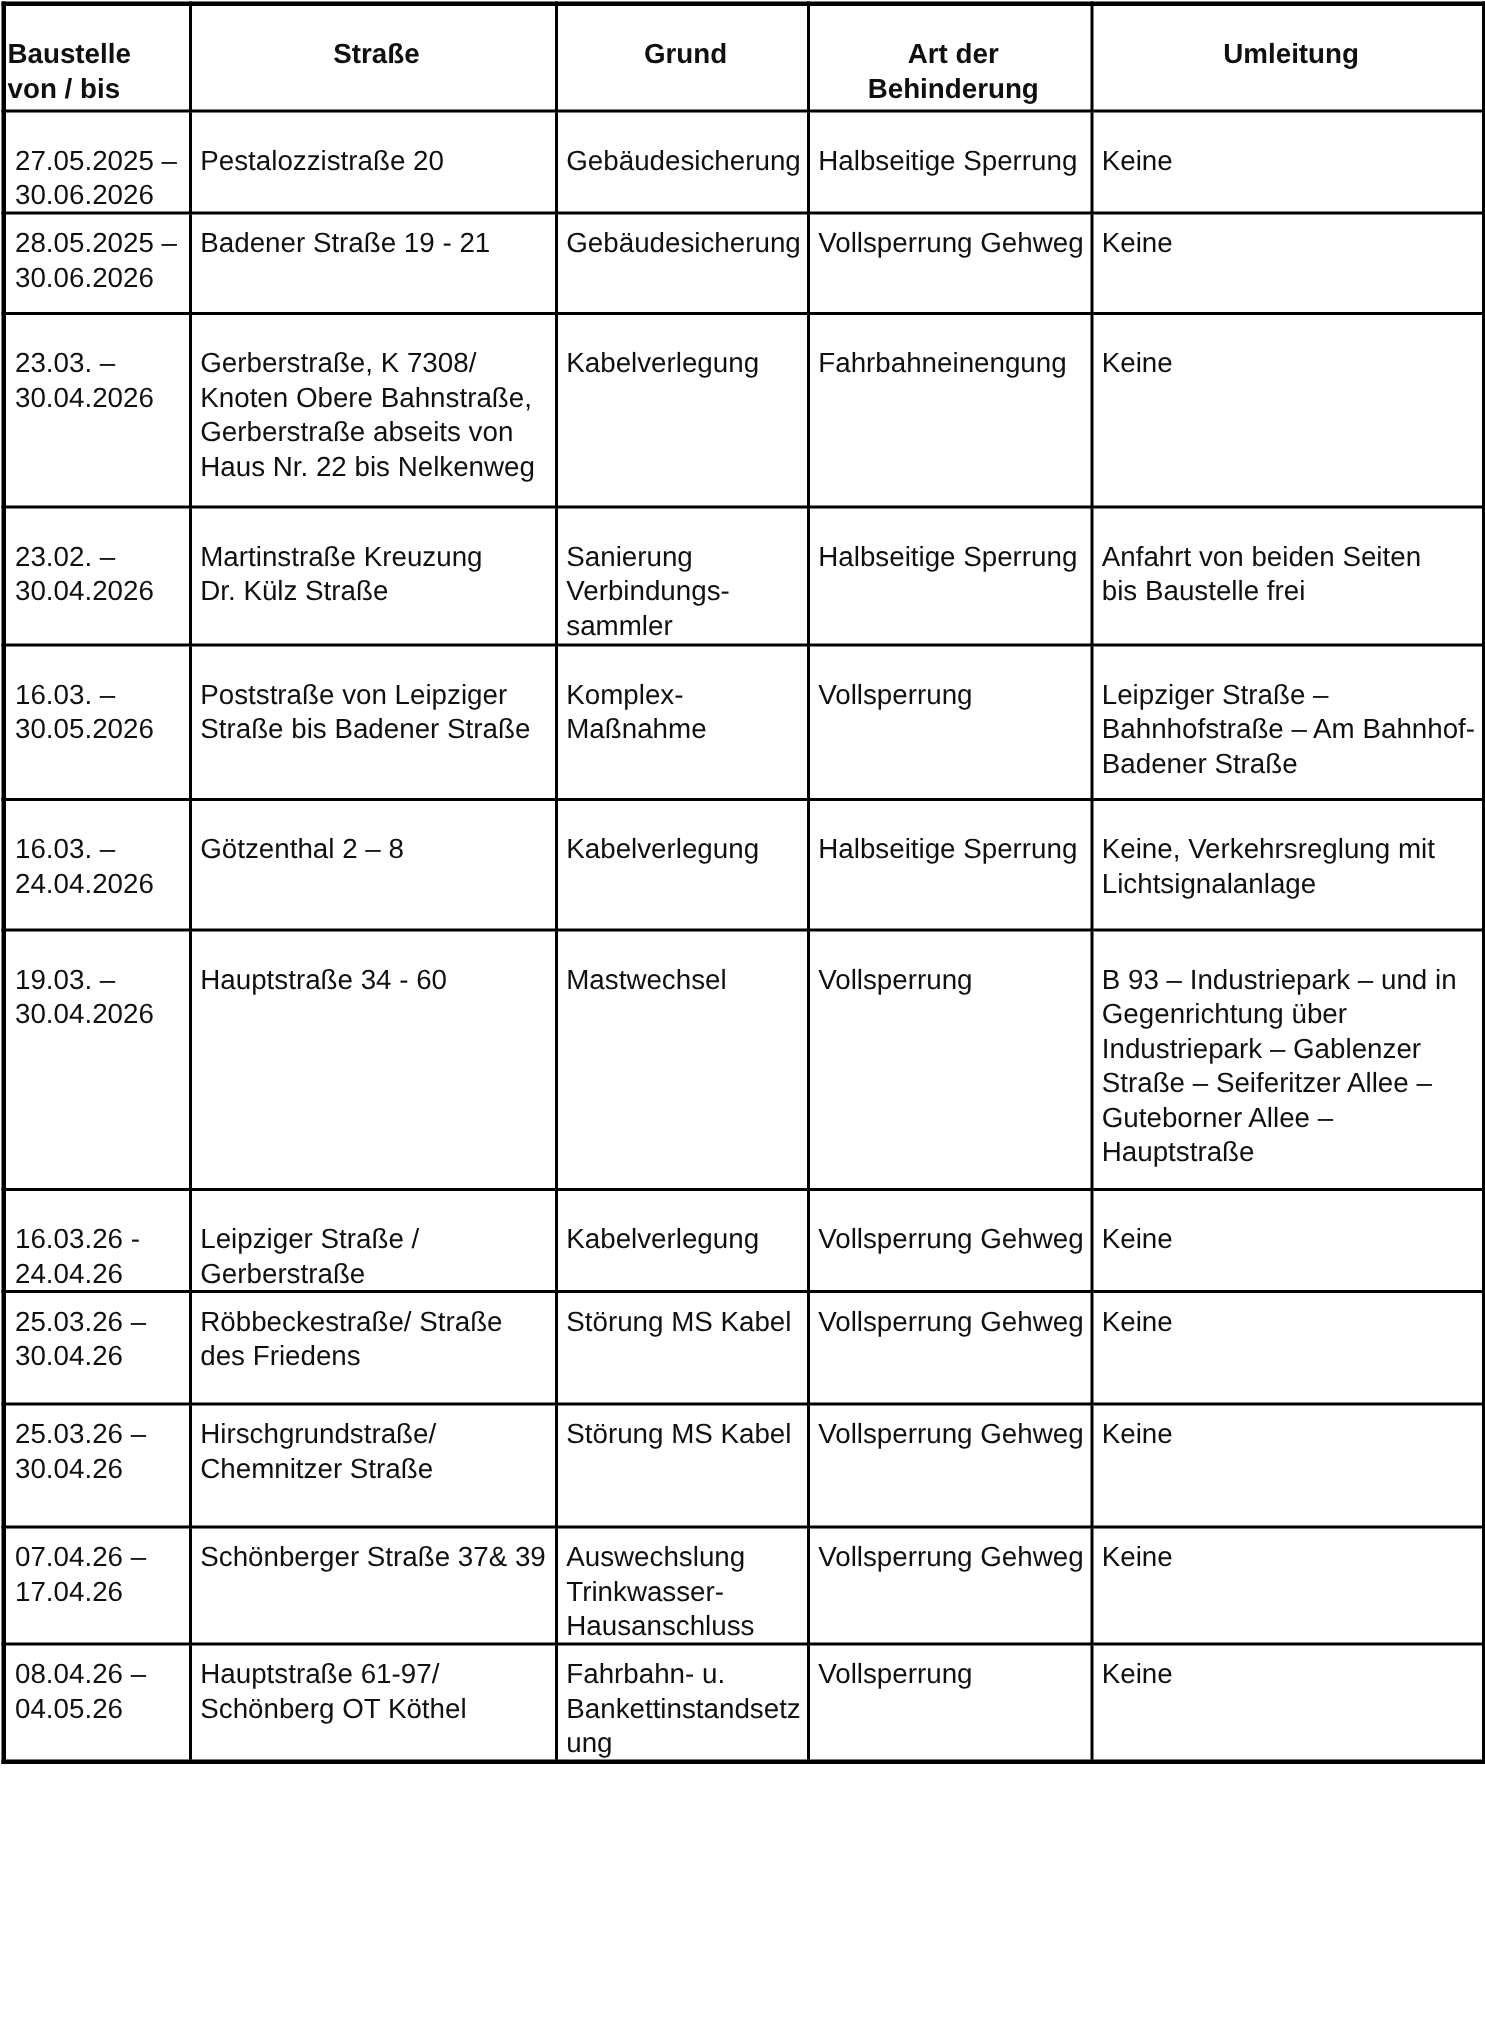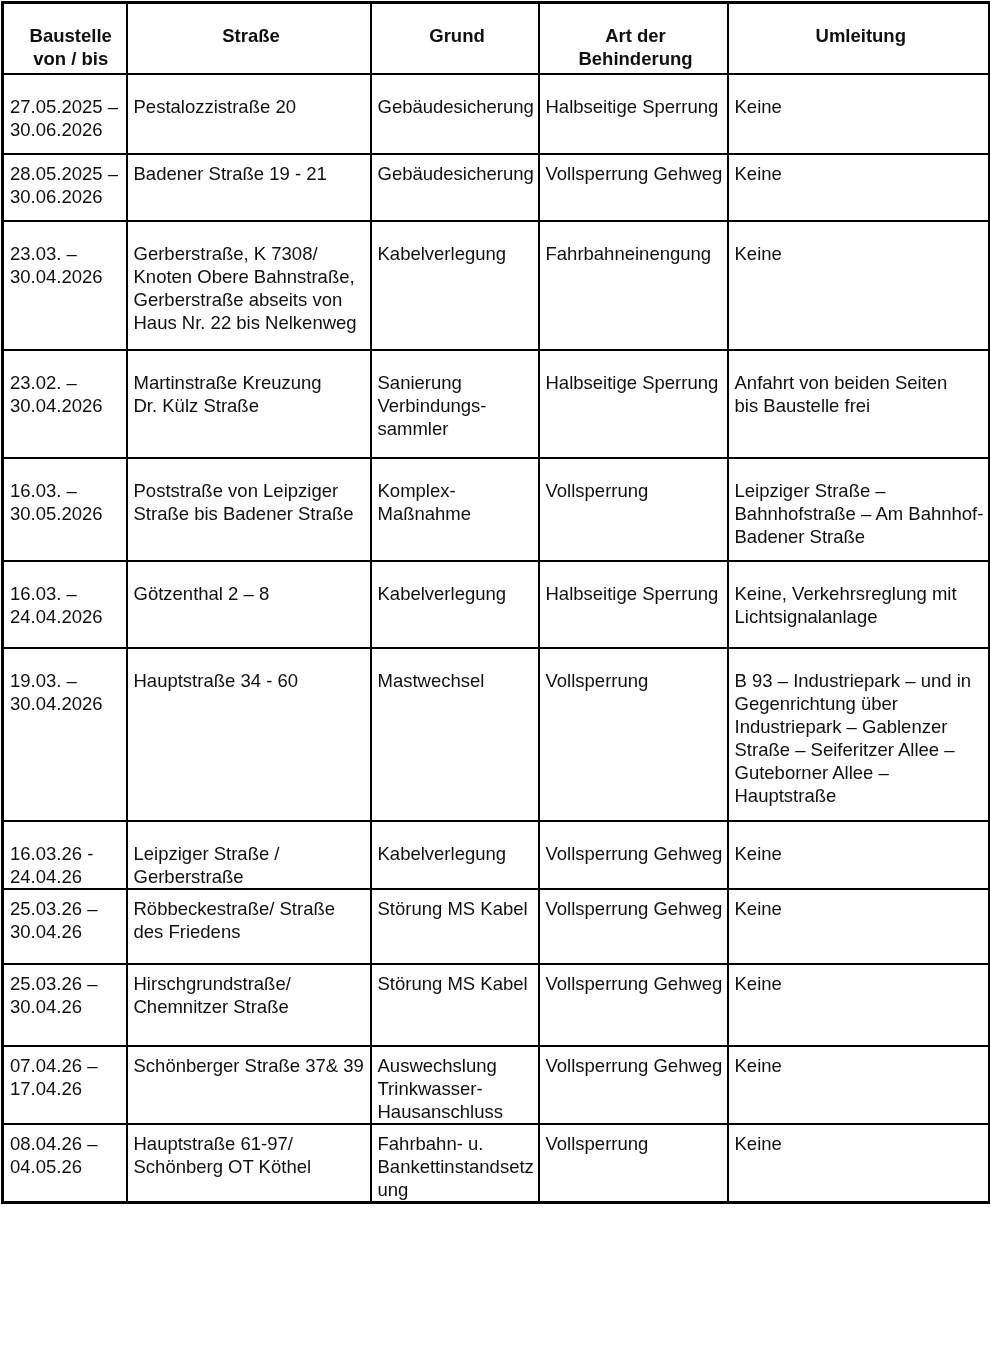--- a/index.html
+++ b/index.html
@@ -33,22 +33,22 @@
     font-size: 18.5px;
     line-height: 23px;
     font-weight: normal;
   }
   th {
     font-weight: bold;
     text-align: center;
     padding-top: 20px;
   }
   th.col-first {
-    text-align: center;
-    padding-left: 13px;
+    text-align: left;
+    padding-left: 1px;
   }
   tr.sp td {
     padding-top: 20px;         
   }
 </style>
 </head>
 <body>
 
 <div class="page">
   <table class="roadworks">
@@ -64,21 +64,21 @@
         <th class="col-first">Baustelle
 von / bis</th>
         <th>Straße</th>
         <th>Grund</th>
         <th>Art der
 Behinderung</th>
         <th>Umleitung</th>
       </tr>
     </thead>
     <tbody>
-      <tr class="sp" style="height:80px">
+      <tr class="sp" style="height:68px">
         <td>27.05.2025 –
 30.06.2026</td>
         <td>Pestalozzistraße 20</td>
         <td>Gebäudesicherung</td>
         <td>Halbseitige Sperrung</td>
         <td>Keine</td>
       </tr>
       <tr style="height:67px">
         <td>28.05.2025 –
 30.06.2026</td>
@@ -91,21 +91,21 @@
         <td>23.03. –
 30.04.2026</td>
         <td>Gerberstraße, K 7308/
 Knoten Obere Bahnstraße,
 Gerberstraße abseits von
 Haus Nr. 22 bis Nelkenweg</td>
         <td>Kabelverlegung</td>
         <td>Fahrbahneinengung</td>
         <td>Keine</td>
       </tr>
-      <tr class="sp" style="height:108px">
+      <tr class="sp" style="height:92px">
         <td>23.02. –
 30.04.2026</td>
         <td>Martinstraße Kreuzung
 Dr. Külz Straße</td>
         <td>Sanierung
 Verbindungs-
 sammler</td>
         <td>Halbseitige Sperrung</td>
         <td>Anfahrt von beiden Seiten
 bis Baustelle frei</td>

